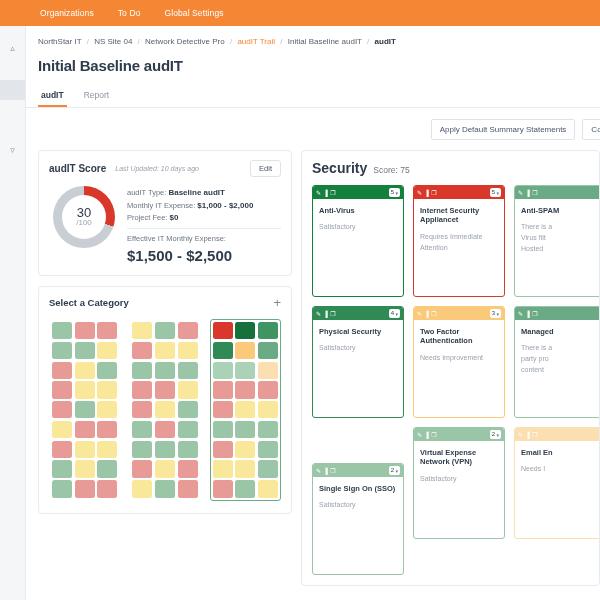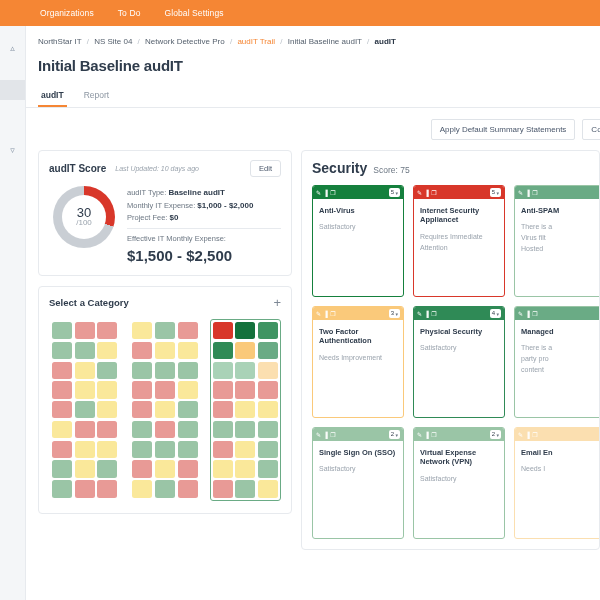--- a/index.html
+++ b/index.html
@@ -442,65 +442,65 @@
                   <span class="hd-ic">✎</span>
                   <span class="hd-ic">▐</span>
                   <span class="hd-ic">❐</span>
                   <div class="hd-spacer"></div>
                 </div>
                 <div class="sec-card-bd">
                   <div class="sec-name">Anti-SPAM</div>
                   <div class="sec-desc">There is a<br>Virus filt<br>Hosted</div>
                 </div>
               </div>
+              <div class="sec-card" style="border-color: rgb(47, 138, 86);">
+                <div class="sec-card-hd" style="background: rgb(47, 138, 86);">
+                  <span class="hd-ic">✎</span>
+                  <span class="hd-ic">▐</span>
+                  <span class="hd-ic">❐</span>
+                  <div class="hd-spacer"></div>
+                  <div class="hd-badge">
+                    <span>4</span>
+                    <span class="cv">▾</span>
+                  </div>
+                </div>
+                <div class="sec-card-bd">
+                  <div class="sec-name">Physical Security</div>
+                  <div class="sec-desc">Satisfactory</div>
+                </div>
+              </div>
               <div class="sec-card" style="border-color: rgb(250, 201, 122);">
                 <div class="sec-card-hd" style="background: rgb(250, 201, 122);">
                   <span class="hd-ic">✎</span>
                   <span class="hd-ic">▐</span>
                   <span class="hd-ic">❐</span>
                   <div class="hd-spacer"></div>
                   <div class="hd-badge">
                     <span>3</span>
                     <span class="cv">▾</span>
                   </div>
                 </div>
                 <div class="sec-card-bd">
                   <div class="sec-name">Two Factor Authentication</div>
                   <div class="sec-desc">Needs Improvement</div>
                 </div>
               </div>
-              <div class="sec-card" style="border-color: rgb(47, 138, 86);">
-                <div class="sec-card-hd" style="background: rgb(47, 138, 86);">
-                  <span class="hd-ic">✎</span>
-                  <span class="hd-ic">▐</span>
-                  <span class="hd-ic">❐</span>
-                  <div class="hd-spacer"></div>
-                  <div class="hd-badge">
-                    <span>4</span>
-                    <span class="cv">▾</span>
-                  </div>
-                </div>
-                <div class="sec-card-bd">
-                  <div class="sec-name">Physical Security</div>
-                  <div class="sec-desc">Satisfactory</div>
-                </div>
-              </div>
               <div class="sec-card" style="border-color: rgb(154, 197, 166);">
                 <div class="sec-card-hd" style="background: rgb(106, 171, 133);">
                   <span class="hd-ic">✎</span>
                   <span class="hd-ic">▐</span>
                   <span class="hd-ic">❐</span>
                   <div class="hd-spacer"></div>
                 </div>
                 <div class="sec-card-bd">
                   <div class="sec-name">Managed</div>
                   <div class="sec-desc">There is a<br>party pro<br>content</div>
                 </div>
               </div>
-              <div class="sec-card" style="border-color: rgb(154, 197, 166);">
+              <div class="sec-card" style="border-color: rgb(154, 197, 166); margin-top: 36px;">
                 <div class="sec-card-hd" style="background: rgb(154, 197, 166);">
                   <span class="hd-ic">✎</span>
                   <span class="hd-ic">▐</span>
                   <span class="hd-ic">❐</span>
                   <div class="hd-spacer"></div>
                   <div class="hd-badge">
                     <span>2</span>
                     <span class="cv">▾</span>
                   </div>
                 </div>

